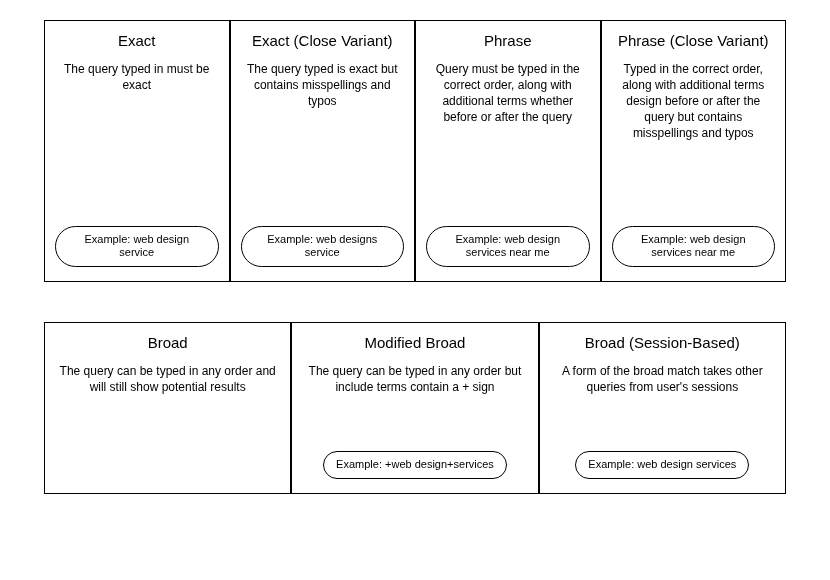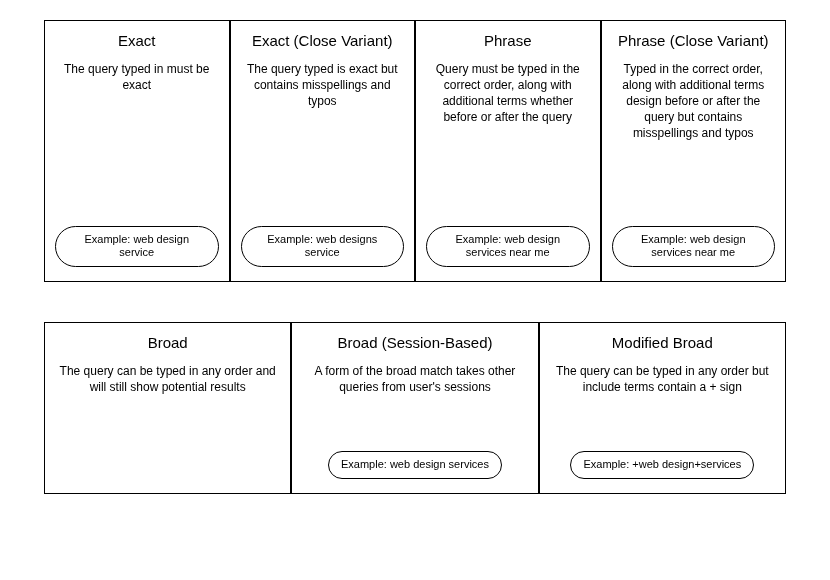--- a/index.html
+++ b/index.html
@@ -78,22 +78,22 @@
     <div class="example-pill">Example: web design services near me</div>
   </div>
 </div>
 
 <div class="row row-bottom">
   <div class="cell">
     <div class="cell-title">Broad</div>
     <div class="cell-desc">The query can be typed in any order and will still show potential results</div>
   </div>
   <div class="cell">
+    <div class="cell-title">Modified Broad</div>
+    <div class="cell-desc">The query can be typed in any order but include terms contain a + sign</div>
+    <div class="example-pill">Example: +web design+services</div>
+  </div>
+  <div class="cell">
     <div class="cell-title">Broad (Session-Based)</div>
     <div class="cell-desc">A form of the broad match takes other queries from user's sessions</div>
     <div class="example-pill">Example: web design services</div>
   </div>
-  <div class="cell">
-    <div class="cell-title">Modified Broad</div>
-    <div class="cell-desc">The query can be typed in any order but include terms contain a + sign</div>
-    <div class="example-pill">Example: +web design+services</div>
-  </div>
 </div>
 
 </body></html>

